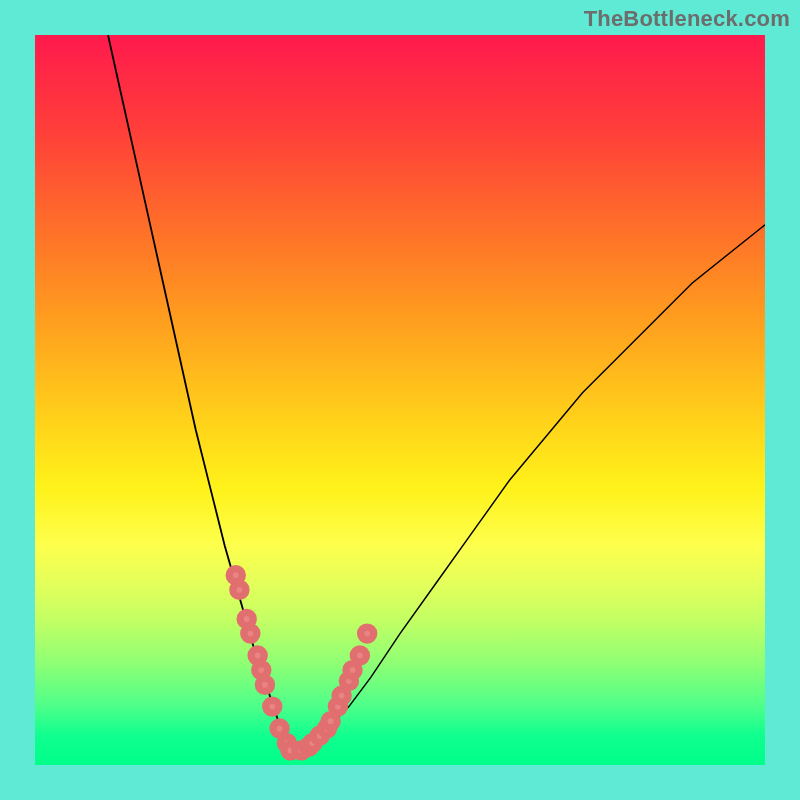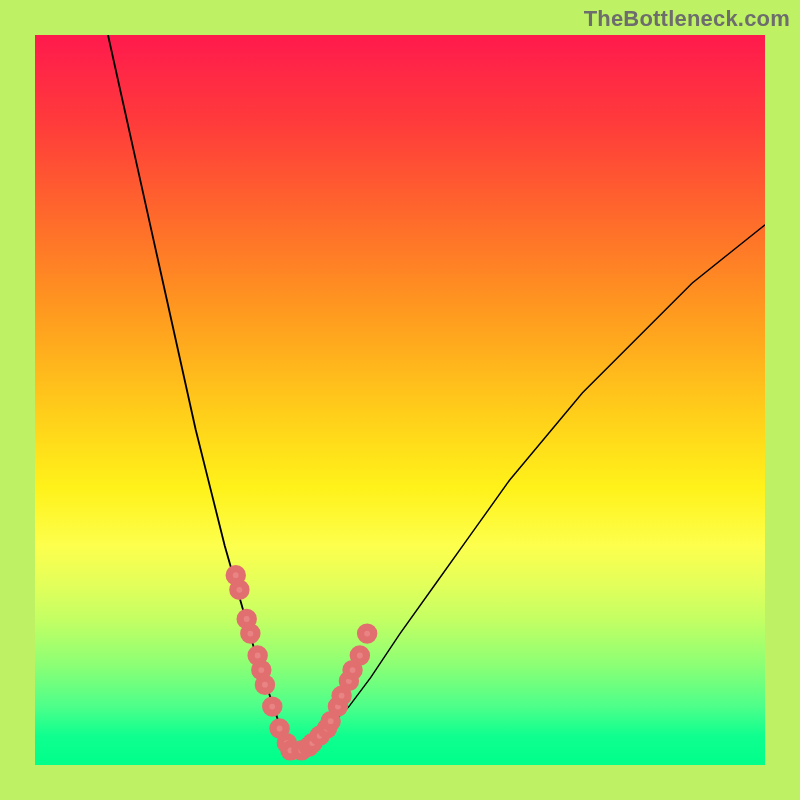--- a/index.html
+++ b/index.html
@@ -1,21 +1,21 @@
 <!DOCTYPE html>
 <html><head>
 <meta charset="utf-8">
 <style>
   * { margin: 0; padding: 0; box-sizing: border-box; }
   html, body { width: 800px; height: 800px; overflow: hidden; background: #000; }
   .stage {
     position: relative;
     width: 800px;
     height: 800px;
-    background: #bef264;
+    background: #5eead4;
   }
   .plot-area {
     position: absolute;
     left: 35px;
     top: 35px;
     width: 730px;
     height: 730px;
     background: linear-gradient(to bottom,
       #ff1a4d 0%,
       #ff3b3b 12%,

